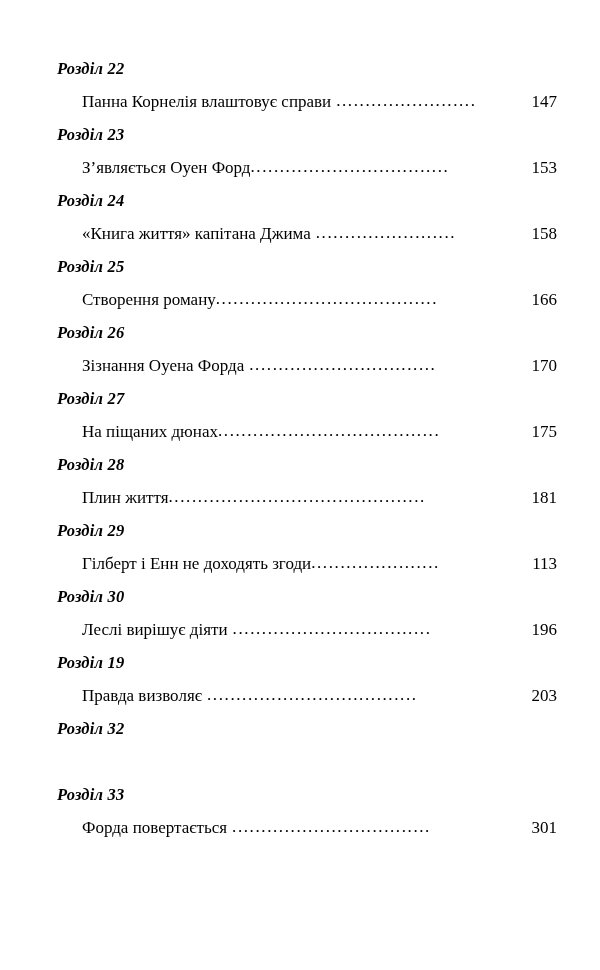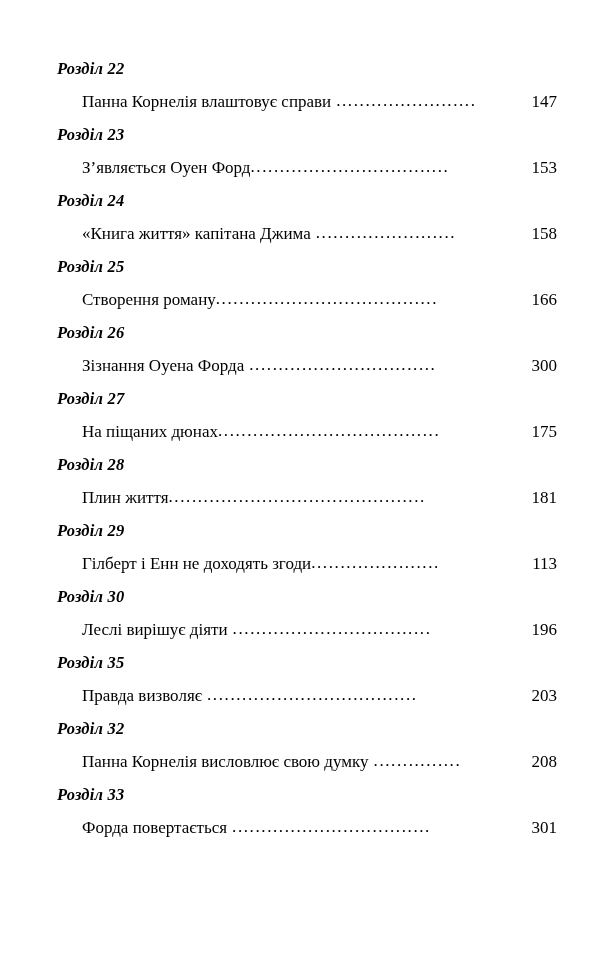--- a/index.html
+++ b/index.html
@@ -123,21 +123,21 @@
           <span class="entry-title">Створення роману</span>
           <span class="leader">......................................</span>
           <span class="entry-page">166</span>
         </div>
       </div>
       <div class="chapter-block">
         <div class="chapter-heading">Розділ 26</div>
         <div class="entry gap-before">
           <span class="entry-title">Зізнання Оуена Форда</span>
           <span class="leader">................................</span>
-          <span class="entry-page">300</span>
+          <span class="entry-page">170</span>
         </div>
       </div>
       <div class="chapter-block">
         <div class="chapter-heading">Розділ 27</div>
         <div class="entry">
           <span class="entry-title">На піщаних дюнах</span>
           <span class="leader">......................................</span>
           <span class="entry-page">175</span>
         </div>
       </div>
@@ -159,34 +159,29 @@
       </div>
       <div class="chapter-block">
         <div class="chapter-heading">Розділ 30</div>
         <div class="entry gap-before">
           <span class="entry-title">Леслі вирішує діяти</span>
           <span class="leader">..................................</span>
           <span class="entry-page">196</span>
         </div>
       </div>
       <div class="chapter-block">
-        <div class="chapter-heading">Розділ 35</div>
+        <div class="chapter-heading">Розділ 19</div>
         <div class="entry gap-before gap-after">
           <span class="entry-title">Правда визволяє</span>
           <span class="leader">....................................</span>
           <span class="entry-page">203</span>
         </div>
       </div>
       <div class="chapter-block">
         <div class="chapter-heading">Розділ 32</div>
-        <div class="entry gap-before gap-after">
-          <span class="entry-title">Панна Корнелія висловлює свою думку</span>
-          <span class="leader">...............</span>
-          <span class="entry-page">208</span>
-        </div>
       </div>
       <div class="chapter-block">
         <div class="chapter-heading">Розділ 33</div>
         <div class="entry gap-before">
           <span class="entry-title">Форда повертається</span>
           <span class="leader">..................................</span>
           <span class="entry-page">301</span>
         </div>
       </div>
     </div>

